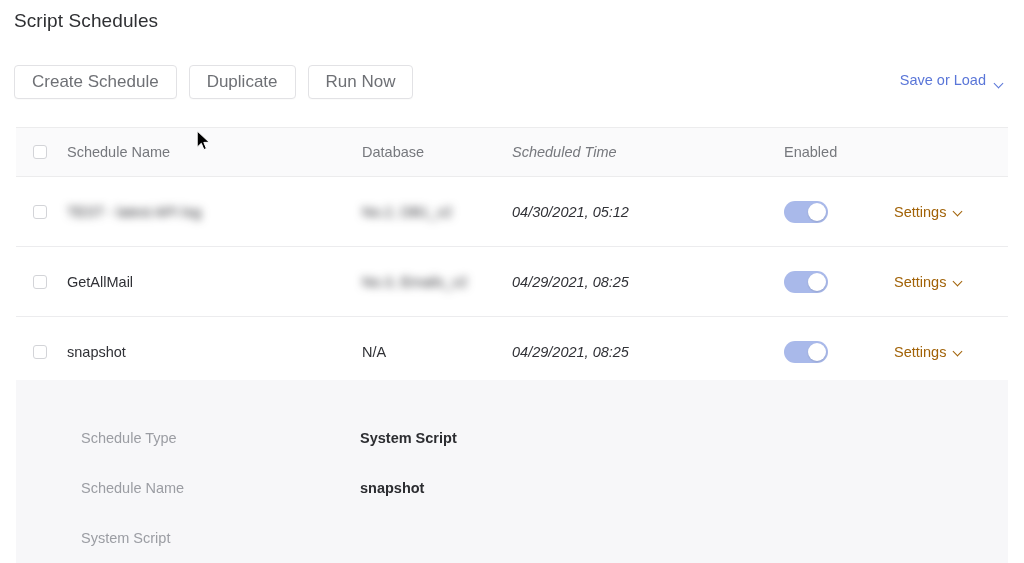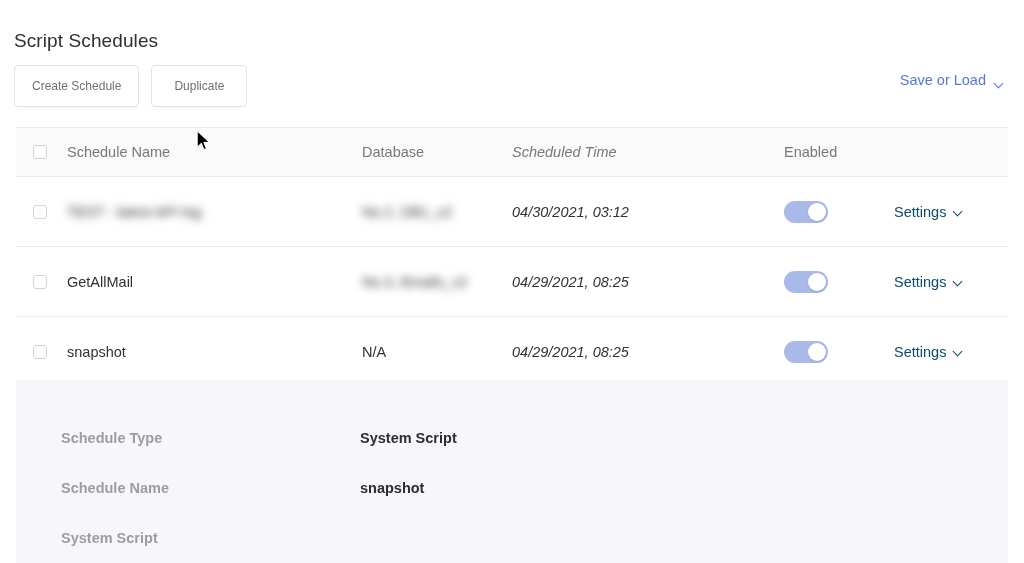--- a/index.html
+++ b/index.html
@@ -17,41 +17,40 @@
   }
 
   
   .page-title {
     position: absolute;
     left: 14px;
     top: 10px;
     font-size: 19px;
     color: #2f3033;
     letter-spacing: .1px;
-    margin-top: 20px;
   }
 
   
   .toolbar {
     position: absolute;
     left: 14px;
     top: 65px;
     display: flex;
     align-items: center;
     gap: 12px;
   }
   .tbtn {
-    height: 42px;
+    height: 34px;
     min-width: 96px;
     padding: 0 17px;
     background: #ffffff;
     border: 1px solid #e2e2e5;
     border-radius: 4px;
     color: #6e7075;
-    font-size: 12px;
+    font-size: 17px;
     font-family: "Liberation Sans", sans-serif;
     display: flex;
     align-items: center;
     justify-content: center;
     box-sizing: border-box;
     cursor: pointer;
     box-shadow: 0 1px 0 rgba(0,0,0,0.015);
   }
 
   
@@ -156,21 +155,21 @@
     height: 18px;
     border-radius: 50%;
     background: #ffffff;
     box-shadow: 0 1px 2px rgba(0,0,0,.12);
   }
 
   .settings-link {
     display: flex;
     align-items: center;
     gap: 8px;
-    color: #0c4a6e;
+    color: #a16207;
     cursor: pointer;
   }
 
   
   .detail {
     position: absolute;
     left: 16px;
     top: 380px;
     width: 992px;
     height: 183px;
@@ -178,26 +177,25 @@
     box-sizing: border-box;
   }
   .drow {
     position: absolute;
     left: 0;
     width: 100%;
     height: 24px;
   }
   .dlabel {
     position: absolute;
-    left: 45px;
+    left: 65px;
     top: 0;
     font-size: 14.5px;
     color: #9b9da3;
     white-space: nowrap;
-    font-weight: bold;
   }
   .dvalue {
     position: absolute;
     left: 344px;
     top: 0;
     font-size: 14.5px;
     color: #2c2d31;
     font-weight: bold;
     white-space: nowrap;
   }
@@ -213,20 +211,21 @@
   }
 </style>
 </head>
 <body>
 
 <div class="page-title">Script Schedules</div>
 
 <div class="toolbar" id="toolbar">
     <div class="tbtn">Create Schedule</div>
     <div class="tbtn">Duplicate</div>
+    <div class="tbtn">Run Now</div>
   </div>
 
 <div class="save-load">
   <span>Save or Load</span>
   <span class="chev"></span>
 </div>
 
 <div class="table">
   <div class="thead">
     <div class="cell c-check">
@@ -237,21 +236,21 @@
     <div class="cell c-time">Scheduled Time</div>
     <div class="cell c-enab">Enabled</div>
   </div>
   <div id="rows">
       <div class="trow">
         <div class="cell c-check">
           <div class="cbox"></div>
         </div>
         <div class="cell c-name redacted">TEST - latest API log</div>
         <div class="cell c-db redacted">No.2, DB1_v2</div>
-        <div class="cell c-time">04/30/2021, 03:12</div>
+        <div class="cell c-time">04/30/2021, 05:12</div>
         <div class="cell c-enab">
           <div class="toggle">
             <div class="knob"></div>
           </div>
         </div>
         <div class="cell c-set">
           <div class="settings-link">
             <span>Settings</span>
             <span class="chev"></span>
           </div>

